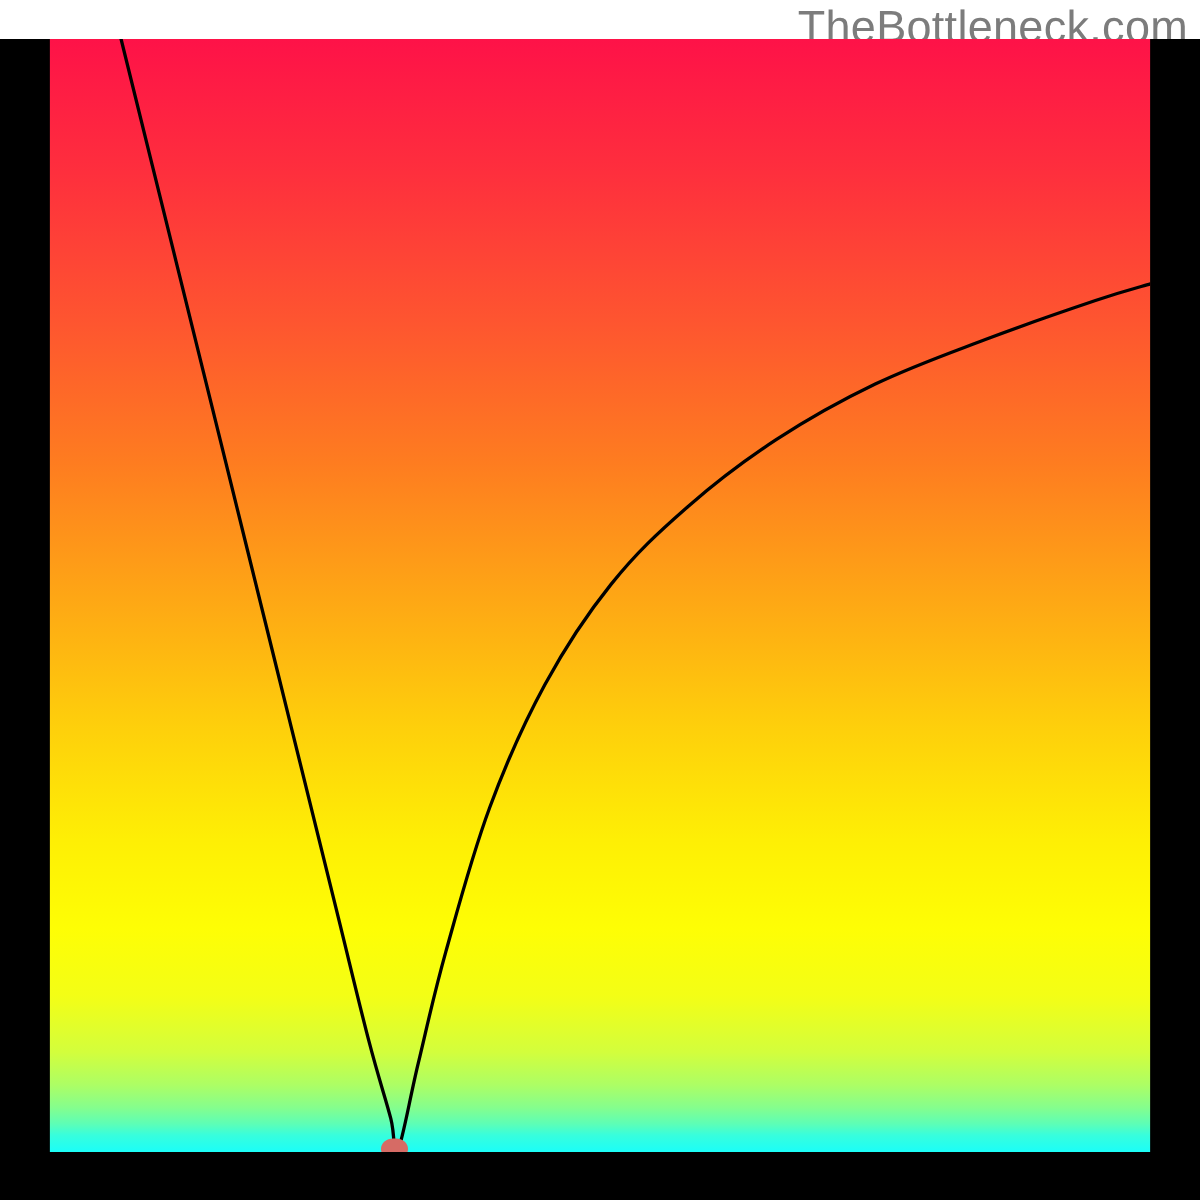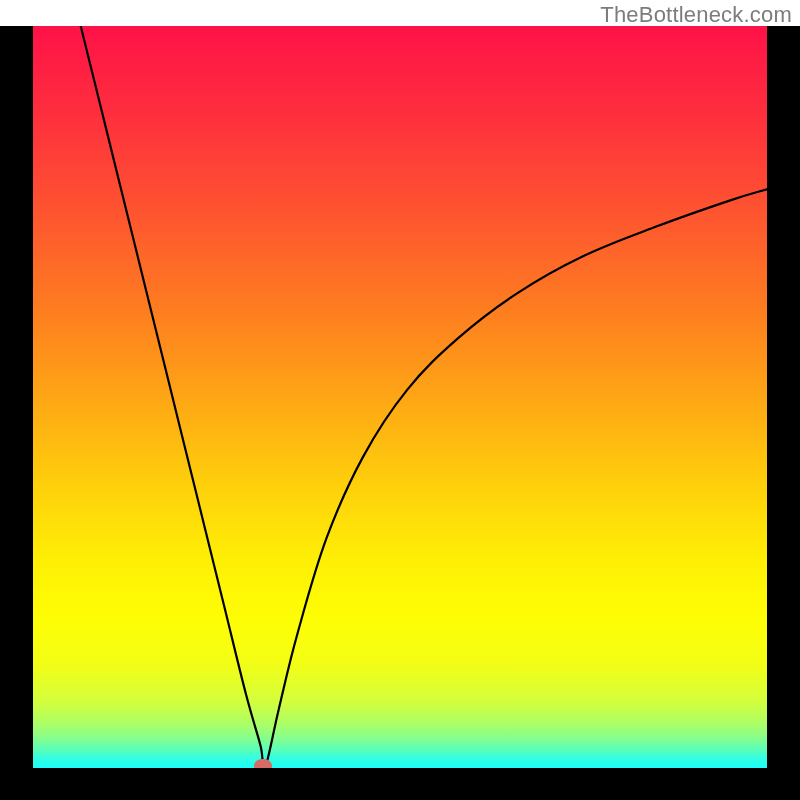--- a/index.html
+++ b/index.html
@@ -30,21 +30,21 @@
     top: 26px;
     width: 734px;
     height: 742px;
     overflow: hidden;
   }
   .watermark {
     position: absolute;
     top: 2px;
     right: 8px;
     color: #7c7c7c;
-    font-size: 22px;
+    font-size: 30px;
     font-weight: 500;
     letter-spacing: 0.2px;
   }
   svg.curve {
     position: absolute;
     left: 0;
     top: 0;
     width: 100%;
     height: 100%;
   }

